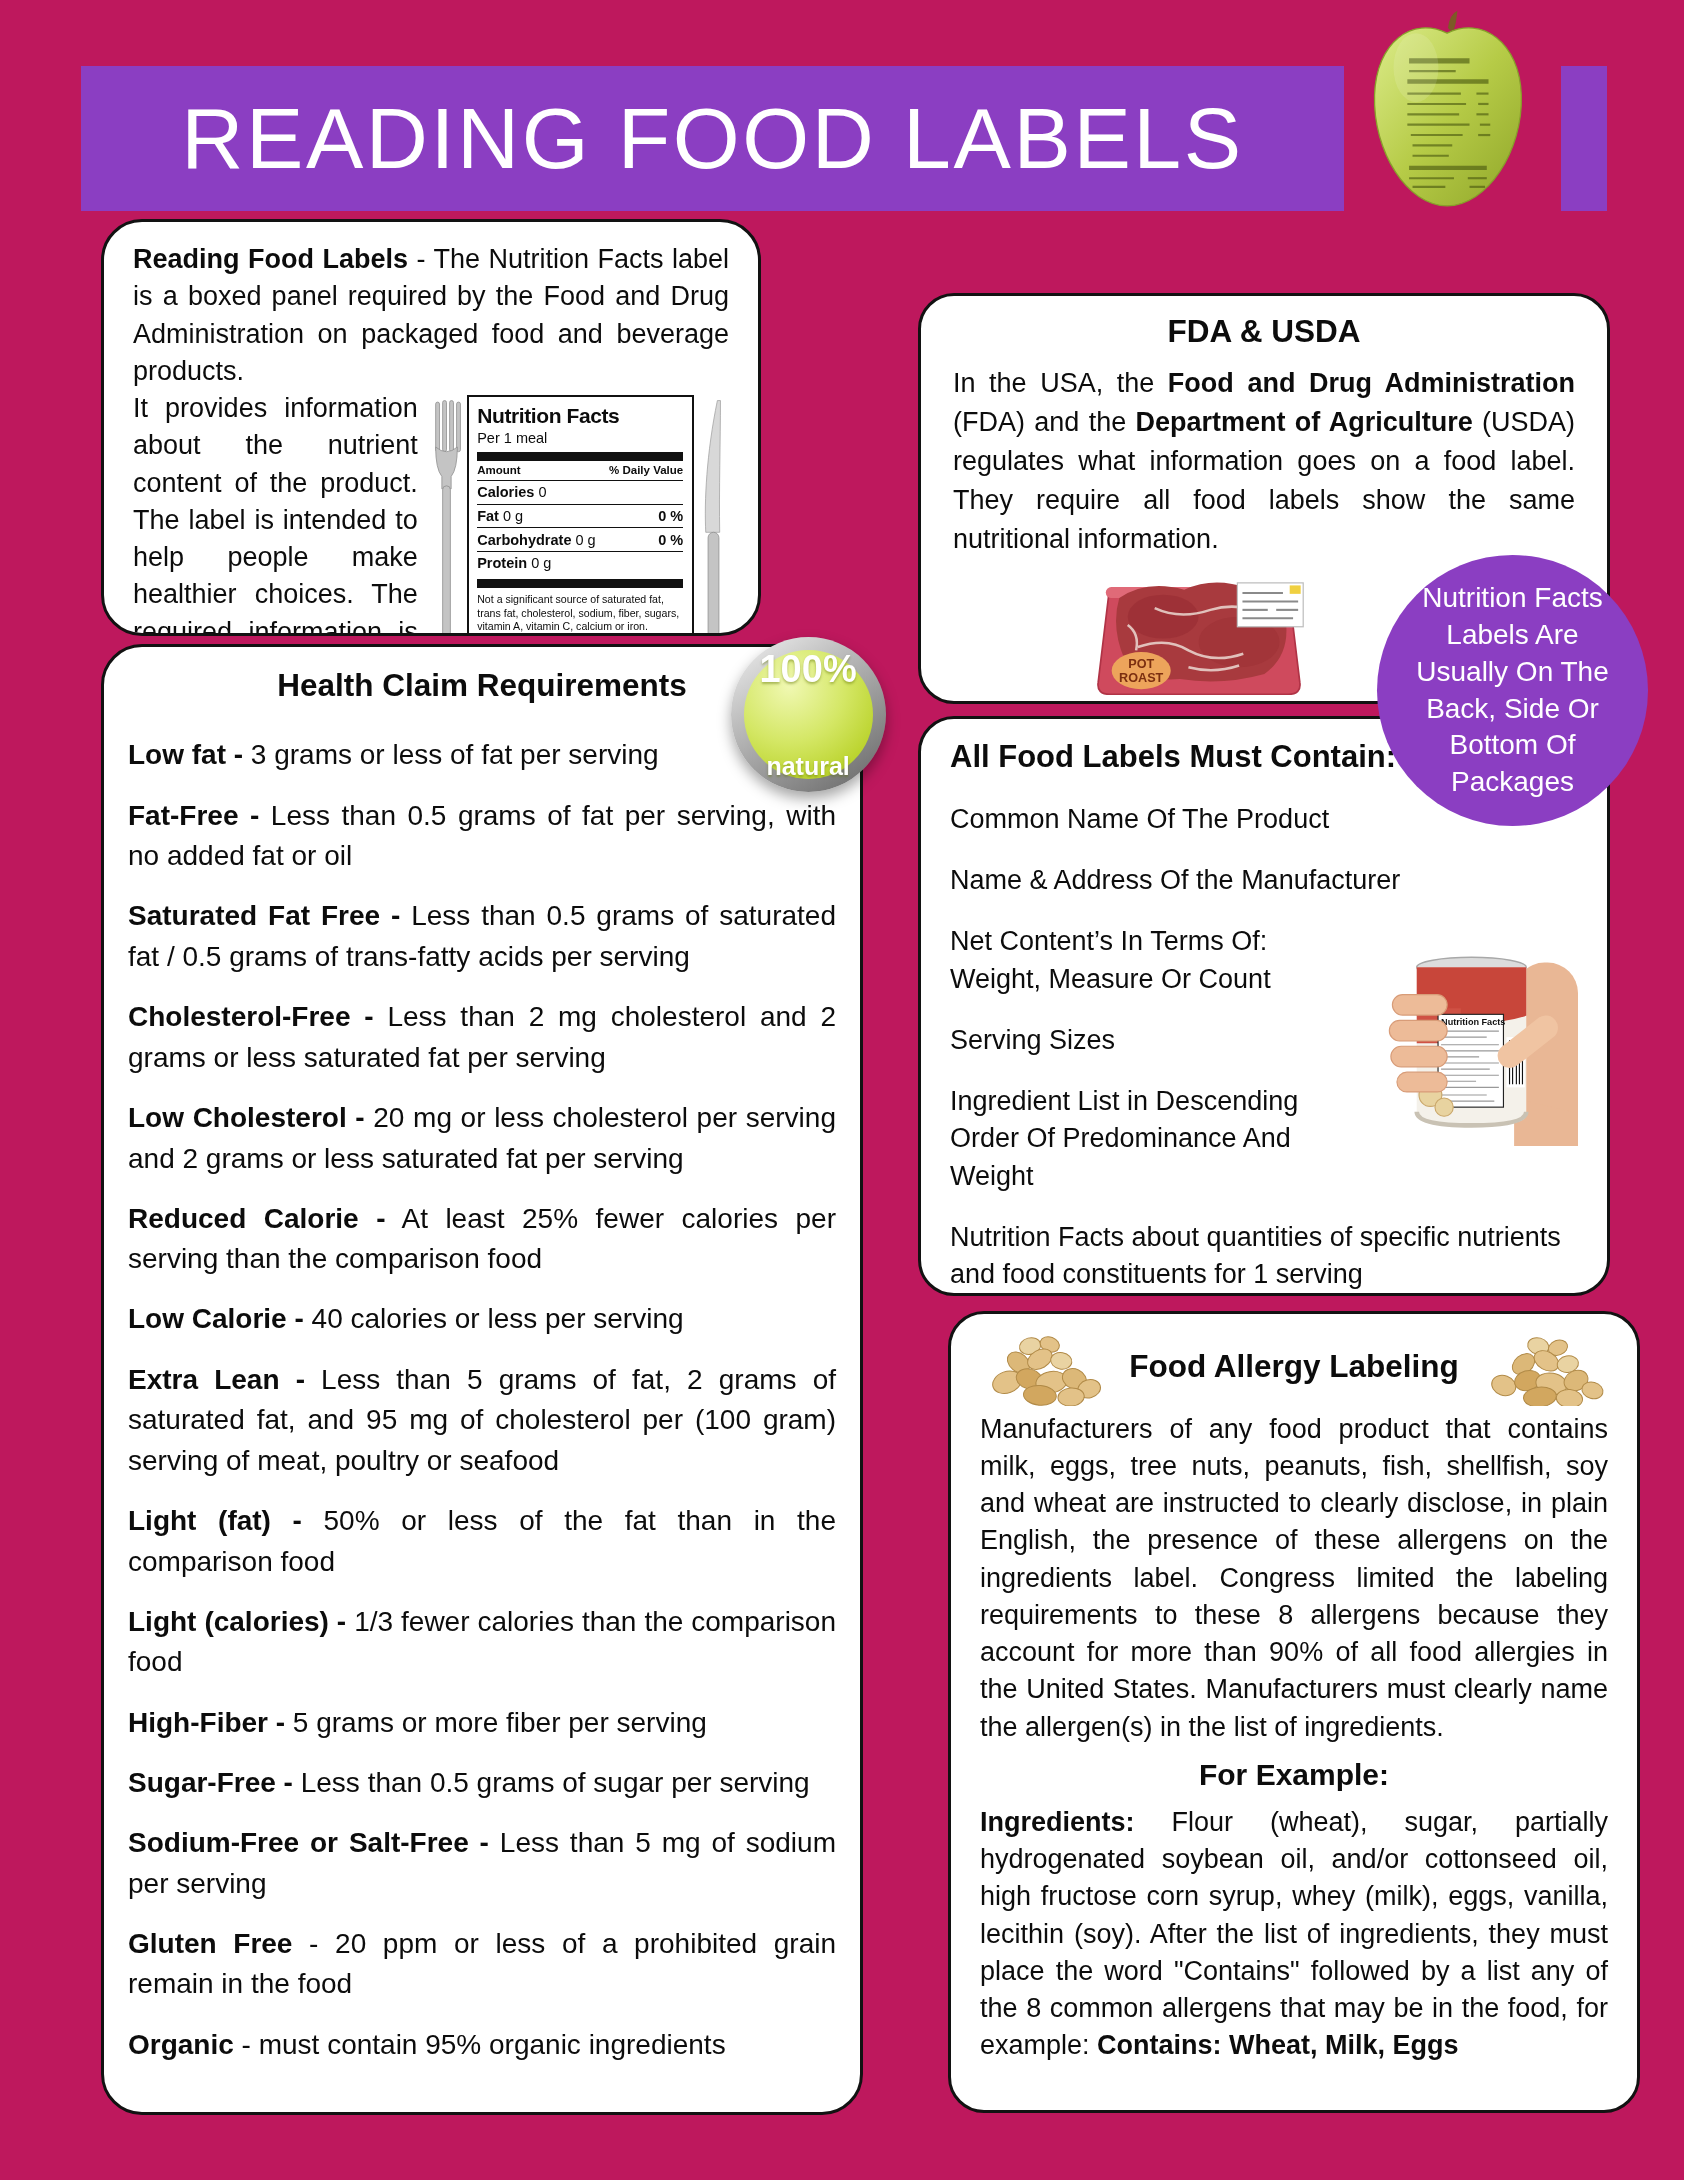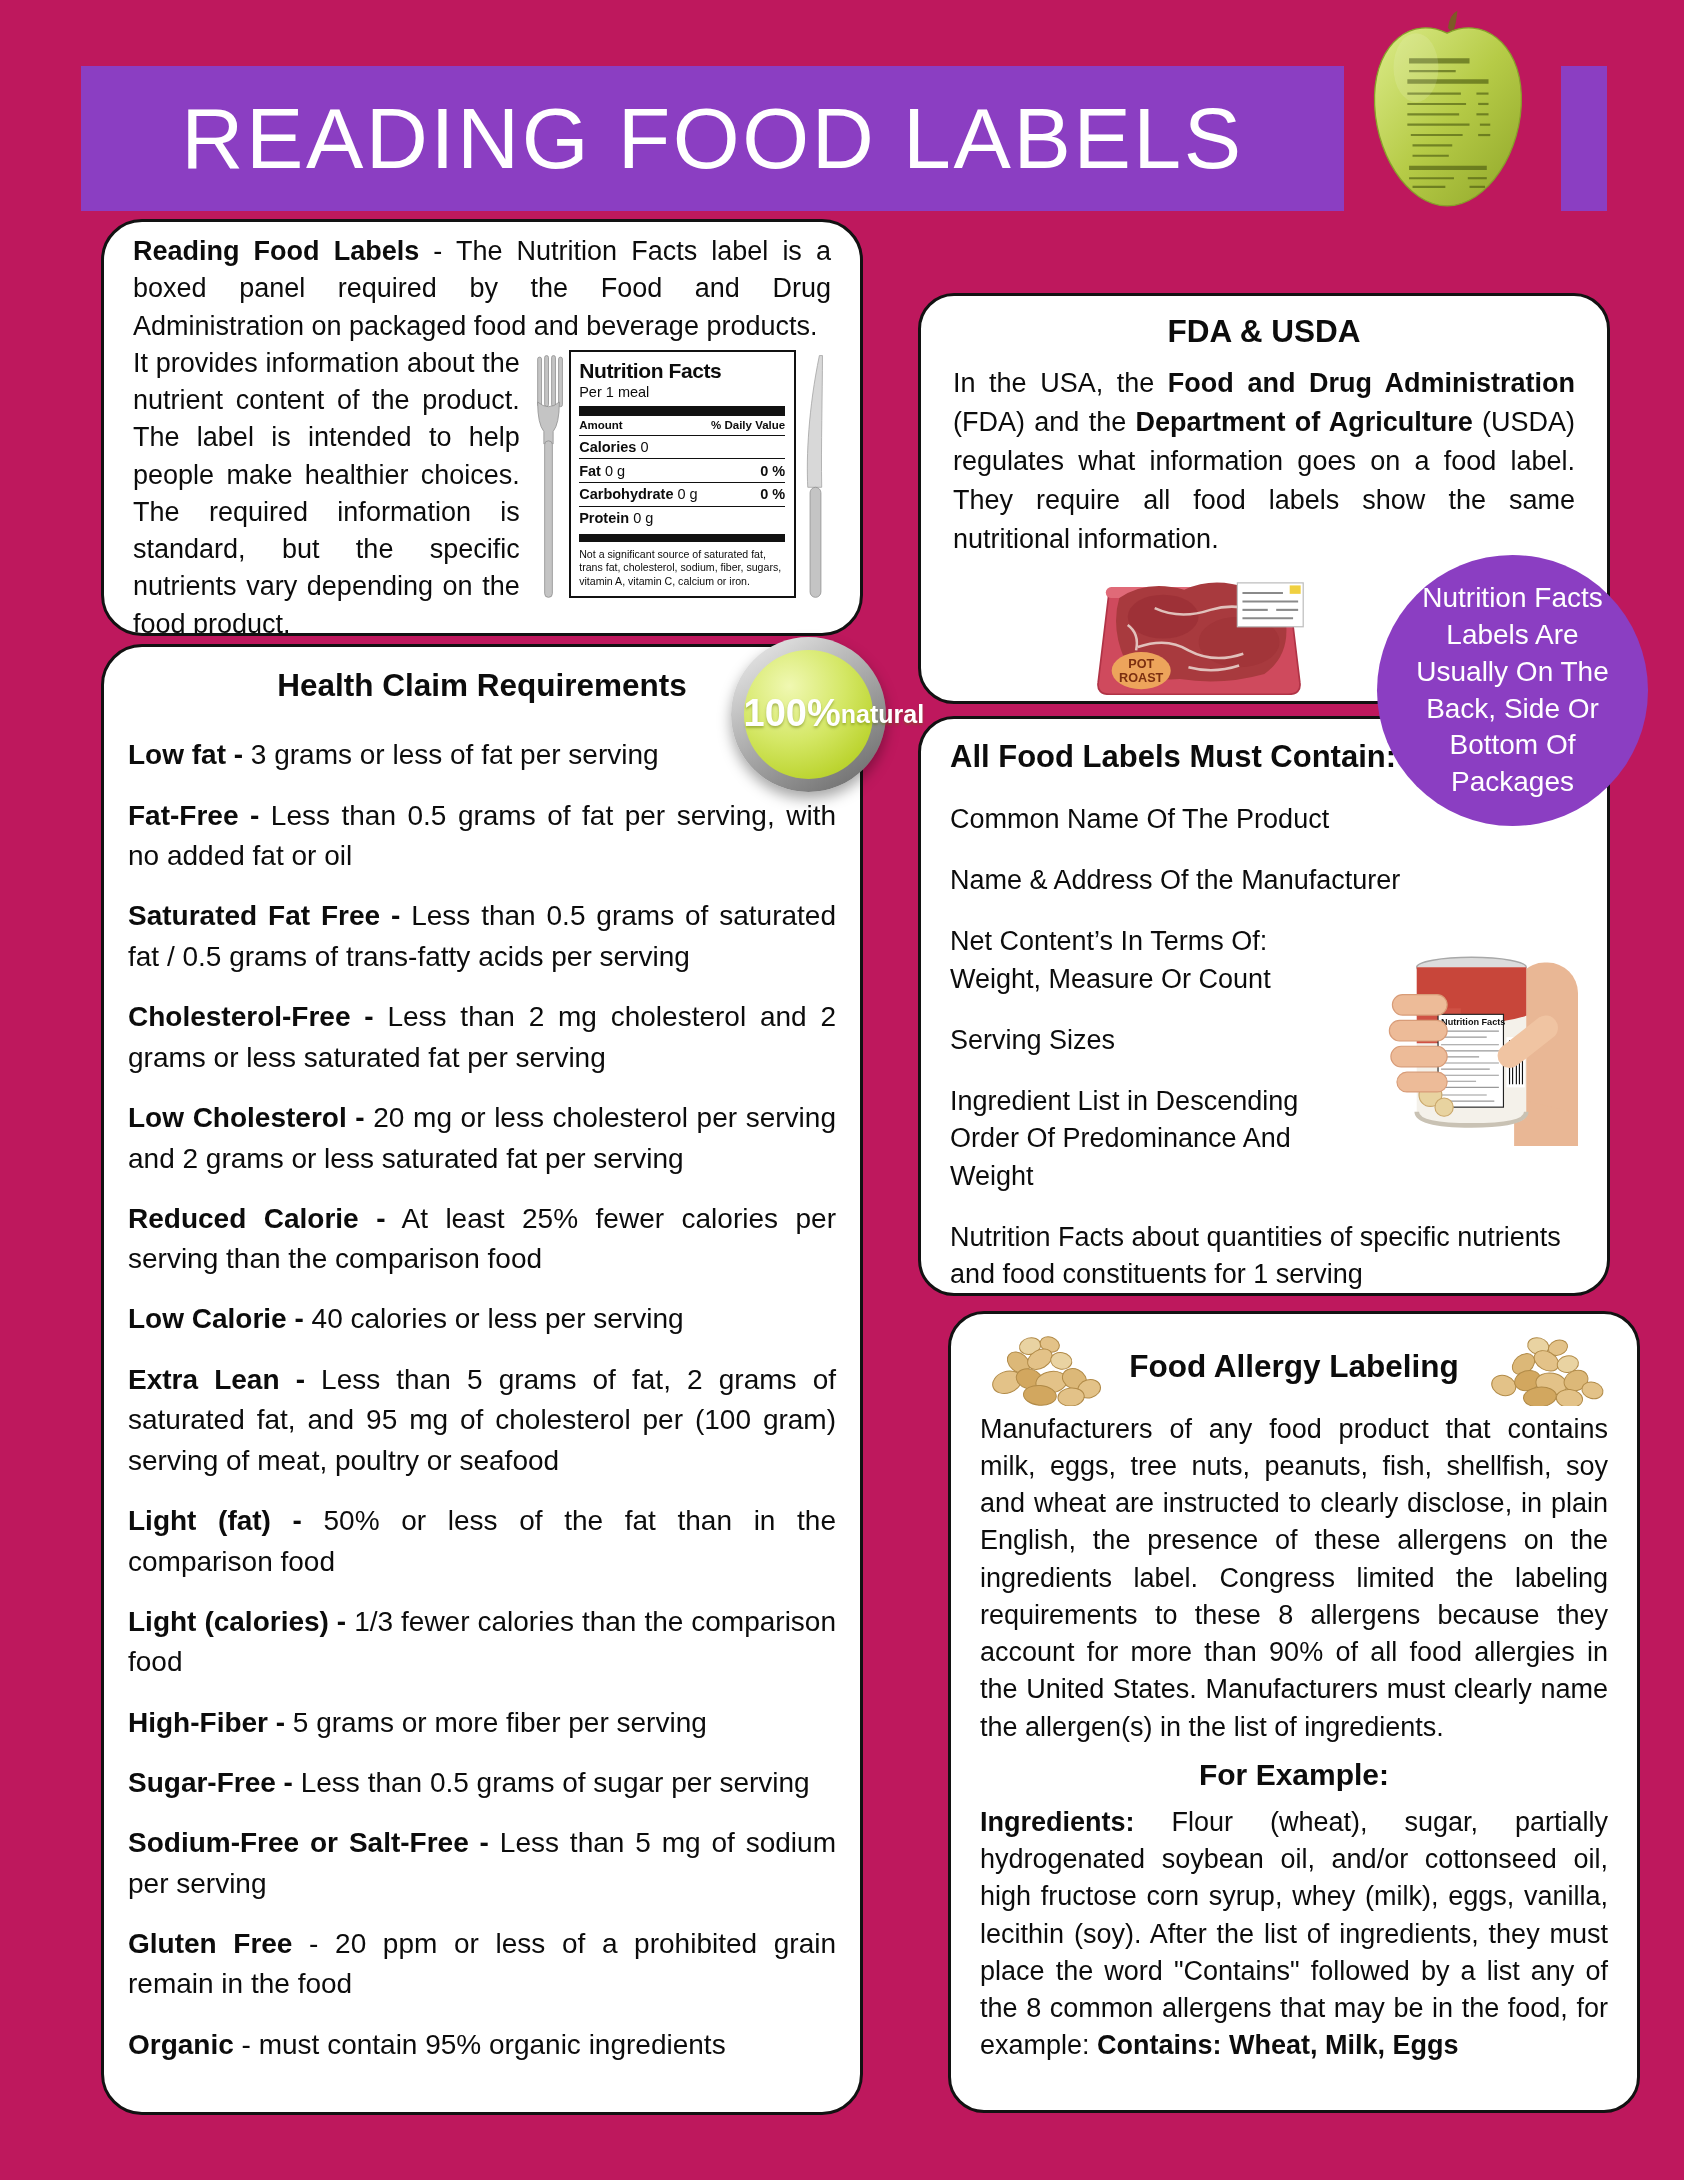--- a/index.html
+++ b/index.html
@@ -11,21 +11,21 @@
   .banner-title{display:block;width:100%;line-height:145px;text-align:center;color:#ffffff;
     font-size:86px;font-weight:400;letter-spacing:2.6px;white-space:nowrap;}
   .side-stripe{position:absolute;left:1561px;top:66px;width:46px;height:145px;background:#8B3EC2;}
   .apple-wrap{position:absolute;left:1359px;top:6.8px;width:177px;height:206px;}
 
   
   .rbox{position:absolute;background:#fff;border:3.4px solid #121212;border-radius:41px;box-sizing:border-box;}
   .box-title{text-align:center;font-weight:bold;font-size:31.5px;margin:0;}
 
   
-  .intro{left:101px;top:219px;width:762px;height:417px;padding:11px 29px;overflow:hidden;}
+  .intro{left:101px;top:219px;width:660px;height:417px;padding:19px 29px;overflow:hidden;}
   .intro p{margin:0;font-size:27px;line-height:1.38;text-align:justify;}
   .cutlery-row{float:right;display:flex;align-items:flex-start;gap:4.3px;margin:5.1px 0 3.4px 13.6px;}
 
   .ml{width:206px;border:2.1px solid #111;background:#fff;padding:6.8px 8.5px 6.8px;box-sizing:content-box;}
   .ml-title{font-size:21px;font-weight:bold;letter-spacing:-0.4px;}
   .ml-serving{font-size:14.5px;margin-top:1.7px;}
   .ml-bar{height:9.4px;background:#111;margin:6px 0 3.4px;}
   .ml-bar2{height:8.5px;background:#111;margin:4.3px 0 5.1px;}
   .ml-cols{display:flex;justify-content:space-between;font-size:11.5px;font-weight:bold;padding-bottom:3.4px;border-bottom:1.7px solid #111;}
   .ml-row{display:flex;justify-content:space-between;font-size:14.5px;padding:3.4px 0;border-bottom:1.3px solid #111;}
@@ -39,21 +39,21 @@
   .health .box-title{margin-bottom:31px;}
   .hc{font-size:28px;line-height:1.45;text-align:justify;margin:0 0 19.6px;}
   .hc:last-child{margin-bottom:0;}
   .bold{font-weight:bold;}
 
   .badge{position:absolute;top:-10.2px;right:-25.6px;width:155px;height:155px;border-radius:50%;
     background:linear-gradient(145deg,#f4f4f4 0%,#bdbdbd 35%,#636363 100%);
     display:flex;align-items:center;justify-content:center;box-shadow:0 6.8px 13.6px rgba(0,0,0,.35);z-index:4;}
   .badge-inner{width:129px;height:129px;border-radius:50%;
     background:radial-gradient(circle at 35% 28%,#f0f8b2 0%,#d4e765 45%,#bdd532 75%,#a7c31c 100%);
-    display:flex;flex-direction:row;align-items:center;justify-content:space-between;color:#fff;font-weight:bold;
+    display:flex;flex-direction:column;align-items:center;justify-content:space-between;color:#fff;font-weight:bold;
     text-shadow:0 1.7px 2.6px rgba(90,110,0,.45);}
   .badge-l1{font-size:38px;line-height:1.05;}
   .badge-l2{font-size:25px;line-height:1.05;}
 
   
   .fda{left:918px;top:293px;width:692px;height:411px;padding:17px 29px;overflow:hidden;border-radius:36px;}
   .fda .box-title{margin-bottom:13.6px;}
   .fda p{margin:3px;font-size:27px;line-height:1.45;text-align:justify;}
   .meat-wrap{margin:6.8px 0 0 136px;}
 

